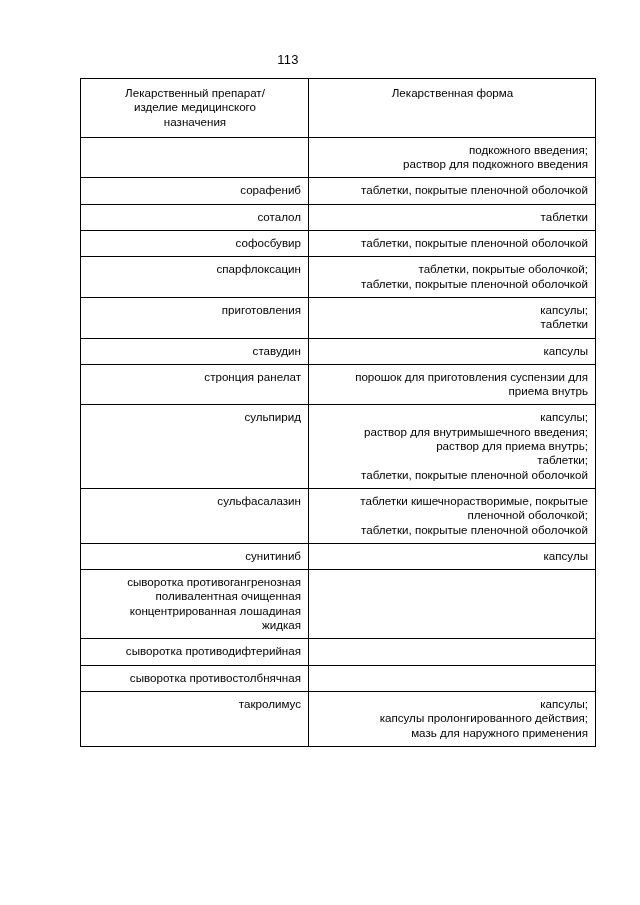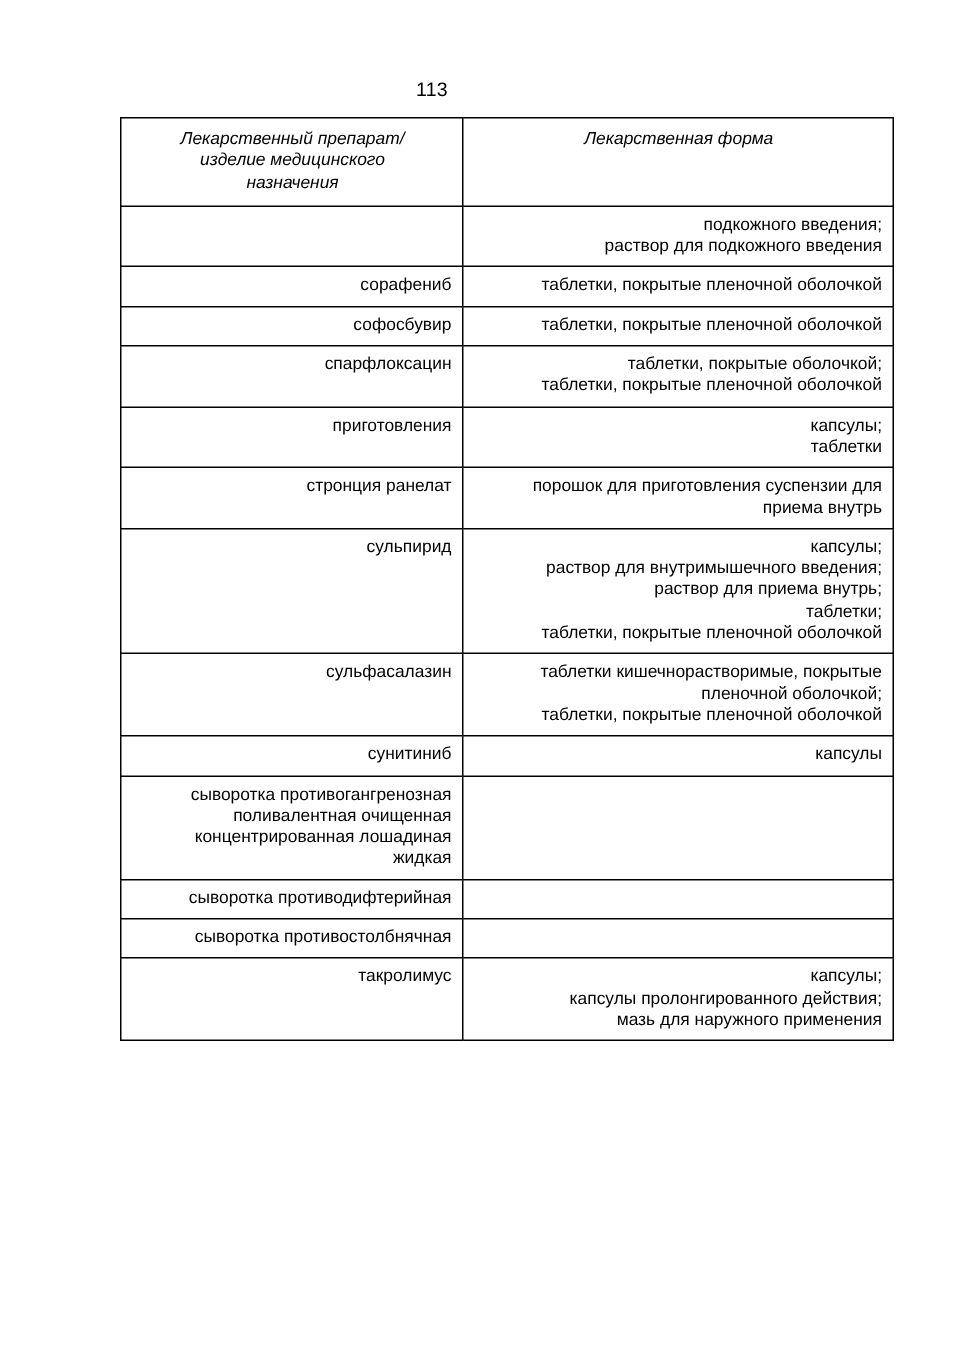--- a/index.html
+++ b/index.html
@@ -50,21 +50,20 @@
     padding-top: 7px;
     padding-bottom: 8px;
   }
   col.col-name { width: 228px; }
   col.col-form { width: 287px; }
   .cell-lines {
     white-space: pre-line;
   }
   .header-cell {
     line-height: 14.6px;
-    font-style: italic;
   }
 </style>
 </head>
 <body>
 
 <div class="page">
   <div class="page-number">113</div>
 
   <table class="drug-table">
     <colgroup>
@@ -83,32 +82,40 @@
         <tr>
           <td class="cell-lines"></td>
           <td class="cell-lines">подкожного введения;
 раствор для подкожного введения</td>
         </tr>
         <tr>
           <td class="cell-lines">сорафениб</td>
           <td class="cell-lines">таблетки, покрытые пленочной оболочкой</td>
         </tr>
         <tr>
+          <td class="cell-lines">соталол</td>
+          <td class="cell-lines">таблетки</td>
+        </tr>
+        <tr>
           <td class="cell-lines">софосбувир</td>
           <td class="cell-lines">таблетки, покрытые пленочной оболочкой</td>
         </tr>
         <tr>
           <td class="cell-lines">спарфлоксацин</td>
           <td class="cell-lines">таблетки, покрытые оболочкой;
 таблетки, покрытые пленочной оболочкой</td>
         </tr>
         <tr>
           <td class="cell-lines">приготовления</td>
           <td class="cell-lines">капсулы;
 таблетки</td>
+        </tr>
+        <tr>
+          <td class="cell-lines">ставудин</td>
+          <td class="cell-lines">капсулы</td>
         </tr>
         <tr>
           <td class="cell-lines">стронция ранелат</td>
           <td class="cell-lines">порошок для приготовления суспензии для
 приема внутрь</td>
         </tr>
         <tr>
           <td class="cell-lines">сульпирид</td>
           <td class="cell-lines">капсулы;
 раствор для внутримышечного введения;

